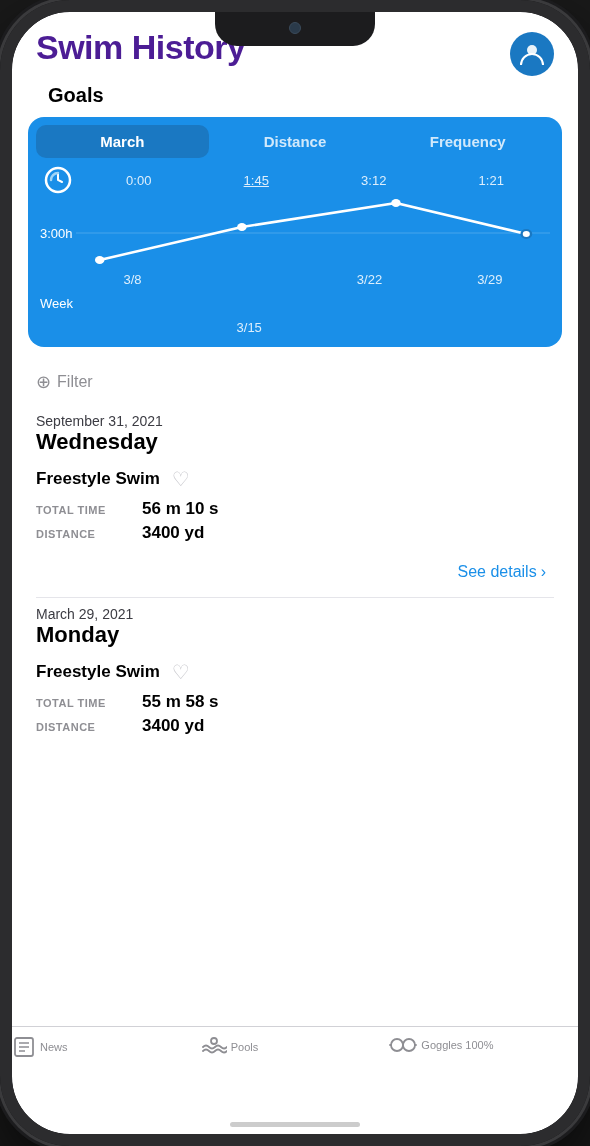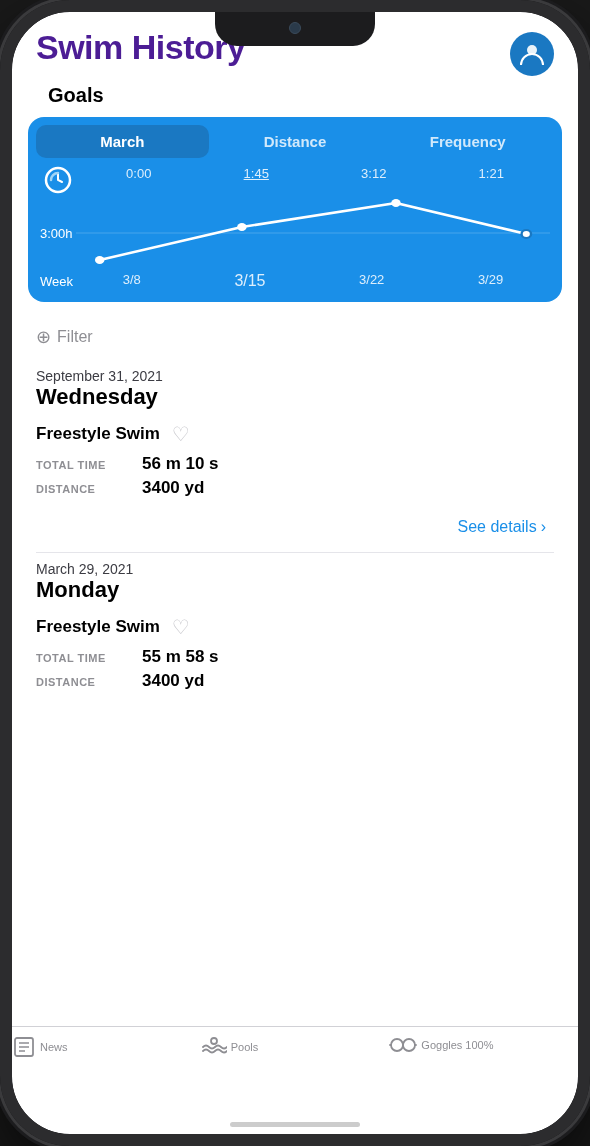--- a/index.html
+++ b/index.html
@@ -328,21 +328,21 @@
 
       <div class="chart-card">
         <div class="chart-tabs">
           <div class="chart-tab active">March</div>
           <div class="chart-tab">Distance</div>
           <div class="chart-tab">Frequency</div>
         </div>
 
         <div class="chart-area">
 
-          <div style="display:flex; align-items:flex-start; padding: 8px 0 4px;">
+          <div style="display:flex; align-items:center; padding: 8px 0 4px;">
             <div style="width:36px; display:flex; align-items:center; justify-content:center;">
               <svg width="28" height="28" viewBox="0 0 28 28" fill="none">
                 <circle cx="14" cy="14" r="12" stroke="white" stroke-width="2.5"></circle>
                 <path d="M14 8v6l4 2" stroke="white" stroke-width="2" stroke-linecap="round"></path>
                 <path d="M7 14 A7 7 0 0 1 14 7" stroke="#a0d4f5" stroke-width="2.5" stroke-linecap="round"></path>
               </svg>
             </div>
             <div style="display:flex; flex:1; justify-content:space-around; padding-left:4px;">
               <span style="color:rgba(255,255,255,0.85); font-size:13px;">0:00</span>
               <span style="color:rgba(255,255,255,0.85); font-size:13px;text-decoration:underline;">1:45</span>
@@ -362,21 +362,21 @@
               <circle cx="140" cy="29" r="4" fill="white"></circle>
               <circle cx="270" cy="5" r="4" fill="white"></circle>
               <circle cx="380" cy="36" r="4" fill="white" stroke="#1a78c2" stroke-width="2"></circle>
             </svg>
           </div>
 
           <div style="display:flex; align-items:center;">
             <span style="width:36px; color:white; font-size:13px; font-weight:500;">Week</span>
             <div style="display:flex; flex:1; justify-content:space-around;">
               <span style="color:rgba(255,255,255,0.85); font-size:13px;">3/8</span>
-              <span style="color:rgba(255,255,255,0.85); font-size:16px;">3/15</span>
+              <span style="color:rgba(255,255,255,0.85); font-size:13px;margin-top:48px;">3/15</span>
               <span style="color:rgba(255,255,255,0.85); font-size:13px;">3/22</span>
               <span style="color:rgba(255,255,255,0.85); font-size:13px;">3/29</span>
             </div>
           </div>
         </div>
       </div>
 
       <div class="filter-row">
         <span class="filter-icon">⊕</span>
         <span class="filter-text">Filter</span>

